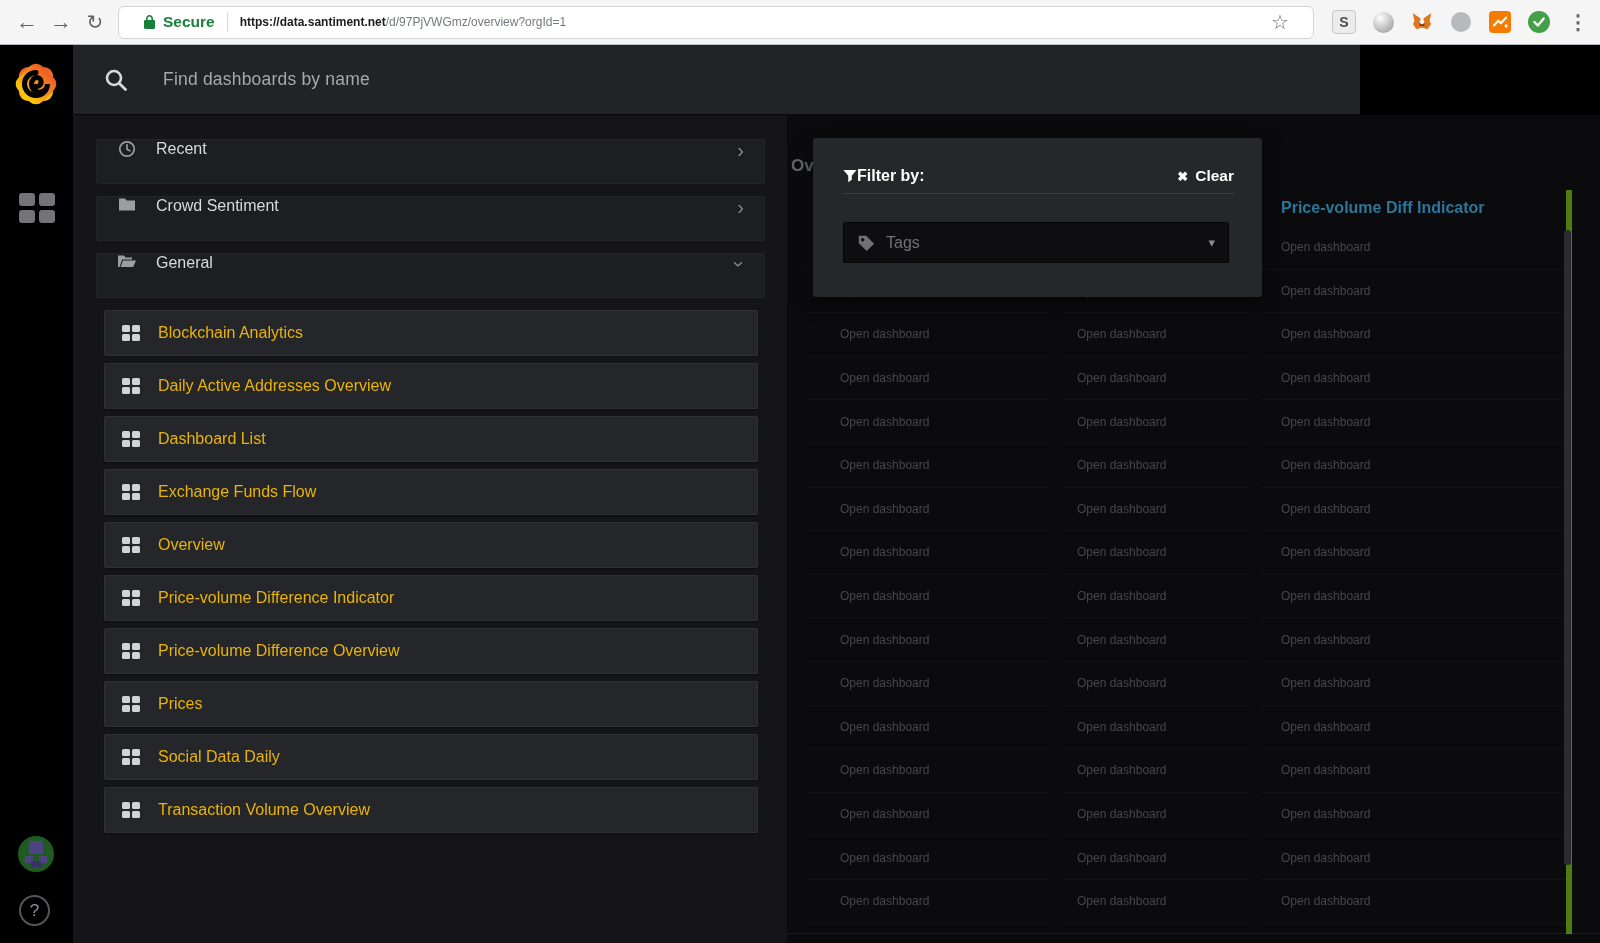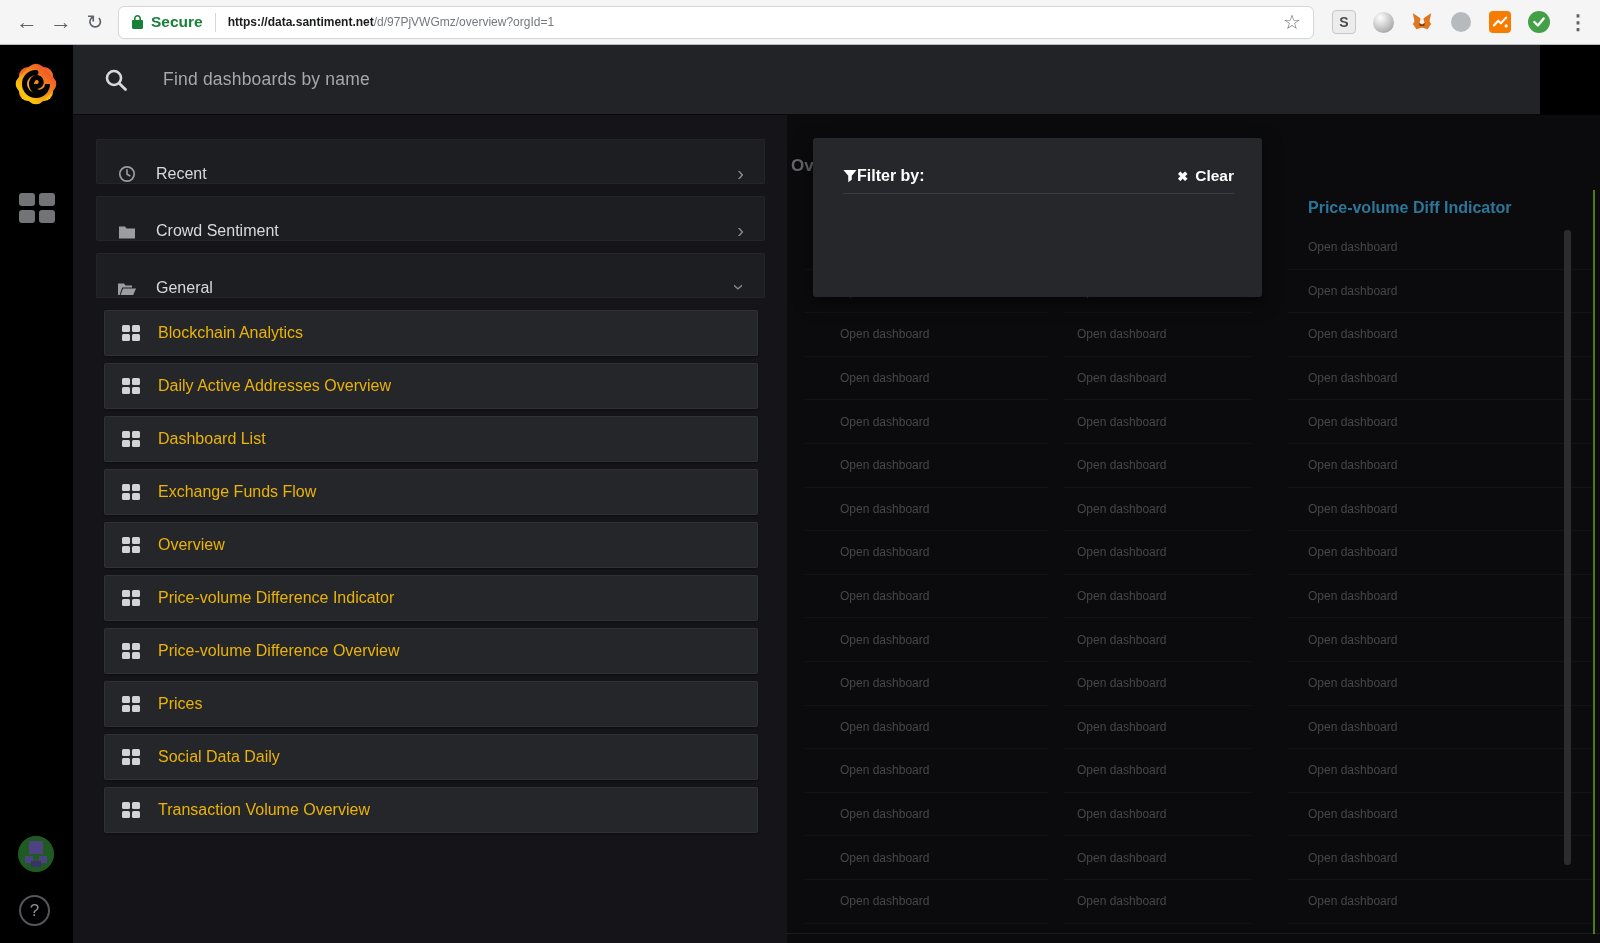--- a/index.html
+++ b/index.html
@@ -11,21 +11,21 @@
   
   .chrome{
     position:absolute;top:0;left:0;width:1600px;height:45px;z-index:6;
     background:#f5f5f5;border-bottom:1px solid #b9bdc1;
     display:flex;align-items:center;padding:0 10px;box-sizing:border-box;
   }
   .nav-btn{width:34px;height:34px;display:flex;align-items:center;justify-content:center;
     color:#5f6368;font-size:22px;line-height:1;border-radius:50%;flex:0 0 auto;user-select:none}
   .reload{font-size:20px}
   .omnibox{flex:1 1 auto;height:31px;background:#fff;border:1px solid #d4d6d9;border-radius:6px;
-    display:flex;align-items:center;padding:0 12px;margin:0 10px 0 6px;min-width:0}
+    display:flex;align-items:center;padding:0 24px;margin:0 10px 0 6px;min-width:0}
   .lock-wrap{display:flex;align-items:center;flex:0 0 auto}
   .secure-label{color:#188038;font-weight:700;font-size:15.5px;margin:0 12px 0 7px}
   .omni-divider{width:1px;height:19px;background:#d4d6d9;margin-right:12px}
   .url-text{font-size:12px;color:#1b1c1e;white-space:nowrap;overflow:hidden;font-weight:600}
   .url-text .url-path{color:#75797e;font-weight:400}
   .star-btn{margin-left:auto;color:#6f7276;font-size:20px;flex:0 0 auto;user-select:none}
   .ext-icons{display:flex;align-items:center;gap:15px;margin-left:8px;flex:0 0 auto}
   .ext{width:24px;height:24px;display:flex;align-items:center;justify-content:center}
   .ext-s{width:22px;height:22px;border-radius:4px;background:#ececec;border:1px solid #c7c7c7;
     color:#4a4a4a;font-weight:700;font-size:14px;display:flex;align-items:center;justify-content:center}
@@ -42,48 +42,48 @@
   .sidebar{position:absolute;left:0;top:45px;bottom:0;width:73px;background:#000;z-index:5}
   .grafana-logo{position:absolute;top:13px;left:11px;width:50px;height:52px}
   .apps-icon{position:absolute;top:148px;left:19px;width:36px;height:30px;
     display:grid;grid-template-columns:16px 16px;grid-template-rows:13px 13px;gap:4px}
   .apps-icon span{background:#737477;border-radius:3px}
   .avatar{position:absolute;bottom:71px;left:18px;width:36px;height:36px;border-radius:50%;overflow:hidden;background:#1c4a1e}
   .help-btn{position:absolute;bottom:17px;left:19px;width:31px;height:31px;border-radius:50%;
     border:2px solid #54565a;color:#8e9094;display:flex;align-items:center;justify-content:center;
     font-size:17px;box-sizing:border-box}
 
-  .topbar{position:absolute;left:73px;top:45px;width:1467px;height:70px;background:#222327;z-index:4;
+  .topbar{position:absolute;left:73px;top:45px;width:1287px;height:70px;background:#222327;z-index:4;
     display:flex;align-items:center;border-bottom:1px solid #0a0a0a;box-sizing:border-box}
   .search-glyph{margin-left:30px;display:flex}
   .search-placeholder{color:#a6a8ab;font-size:17.5px;margin-left:34px;letter-spacing:.2px}
 
   
   .backdrop{position:absolute;left:787px;top:115px;width:813px;height:828px;background:#0b0b0d;z-index:1;overflow:hidden}
   .bg-page-title{position:absolute;left:4px;top:41px;color:#64666b;font-size:17px;font-weight:700}
   .bg-columns{position:absolute;left:0;top:75px;right:0;bottom:9px;overflow:hidden}
   .bg-col{position:absolute;top:0;bottom:0}
   .bg-col-1{left:18px;width:243px}
   .bg-col-2{left:276px;width:188px}
-  .bg-col-3{left:500px;width:306px;border-right:2px solid #4d7c0f}
+  .bg-col-3{left:473px;width:306px;border-right:6px solid #4d7c0f}
   .bg-col-title,.bg-col-title-spacer{height:36px;display:flex;align-items:center}
   .bg-col-title{color:#2c769a;font-weight:700;font-size:16px;padding-left:21px;white-space:nowrap}
   .bg-row{height:43.6px;display:flex;align-items:center;color:#46474b;font-size:12px;
     border-bottom:1px solid rgba(255,255,255,0.035);white-space:nowrap;box-sizing:border-box}
   .bg-col-1 .bg-row{padding-left:35px}
   .bg-col-2 .bg-row{padding-left:14px}
   .bg-col-3 .bg-row{padding-left:21px}
   .bg-scrollbar{position:absolute;left:777px;top:115px;width:7px;height:635px;background:#2b2c2f;border-radius:3px}
   .bg-bottom-line{position:absolute;left:0;right:0;bottom:9px;height:1px;background:rgba(255,255,255,0.07)}
 
   
   .search-overlay{position:absolute;left:73px;top:115px;width:714px;height:828px;background:#151519;z-index:2}
   .results{position:absolute;left:23px;top:24px;width:669px}
   .section-row{height:45px;background:#1d1e22;border:1px solid rgba(255,255,255,0.035);border-radius:2px;
-    margin-bottom:12px;display:flex;align-items:flex-end;padding:0 20px;box-sizing:border-box;cursor:pointer}
+    margin-bottom:12px;display:flex;align-items:flex-start;padding:0 20px;box-sizing:border-box;cursor:pointer}
   .section-icon{width:20px;display:flex;justify-content:center;margin-right:19px;flex:0 0 auto}
   .section-label{color:#d8d9da;font-size:16px}
   .section-chevron{margin-left:auto;color:#898b8e;font-size:20px;line-height:1;user-select:none}
   .chev-down{display:inline-block;transform:rotate(90deg)}
   .items{margin:2px 7px 0 8px}
   .dash-item{height:46px;background:#24262a;border:1px solid rgba(255,255,255,0.055);border-radius:2px;
     margin-bottom:7px;display:flex;align-items:center;padding:0 17px;box-sizing:border-box;cursor:pointer;
     box-shadow:0 1px 2px rgba(0,0,0,.4)}
   .dash-icon{width:19px;height:17px;display:grid;grid-template-columns:8px 8px;grid-template-rows:7px 7px;gap:2px;
     margin-right:17px;flex:0 0 auto}
@@ -354,20 +354,28 @@
           <path fill="#fff" d="M0.5 0.5h15L10 7.2v4.6l-4 2.7V7.2z"></path>
         </svg>
       <span>Filter by:</span>
     </span>
     <span class="fp-clear">
       <span class="fp-clear-x">✖</span>
       <span>Clear</span>
     </span>
   </div>
   <div class="fp-underline"></div>
+  <div class="fp-tags">
+    <svg width="18" height="18" viewBox="0 0 20 20">
+        <path fill="#6f7073" d="M2 2h8.2L19 10.8 10.8 19 2 10.2z"></path>
+        <circle cx="6.3" cy="6.3" r="1.9" fill="#0e0e10"></circle>
+      </svg>
+    <span class="fp-tags-label">Tags</span>
+    <span class="fp-caret">▾</span>
+  </div>
 </div>
 
 <div class="topbar">
   <span class="search-glyph">
     <svg width="26" height="26" viewBox="0 0 26 26">
         <circle cx="11" cy="11" r="7" fill="none" stroke="#d8d9da" stroke-width="2.6"></circle>
         <line x1="16.4" y1="16.4" x2="22.5" y2="22.5" stroke="#d8d9da" stroke-width="2.8" stroke-linecap="round"></line>
       </svg>
   </span>
   <span class="search-placeholder">Find dashboards by name</span>

